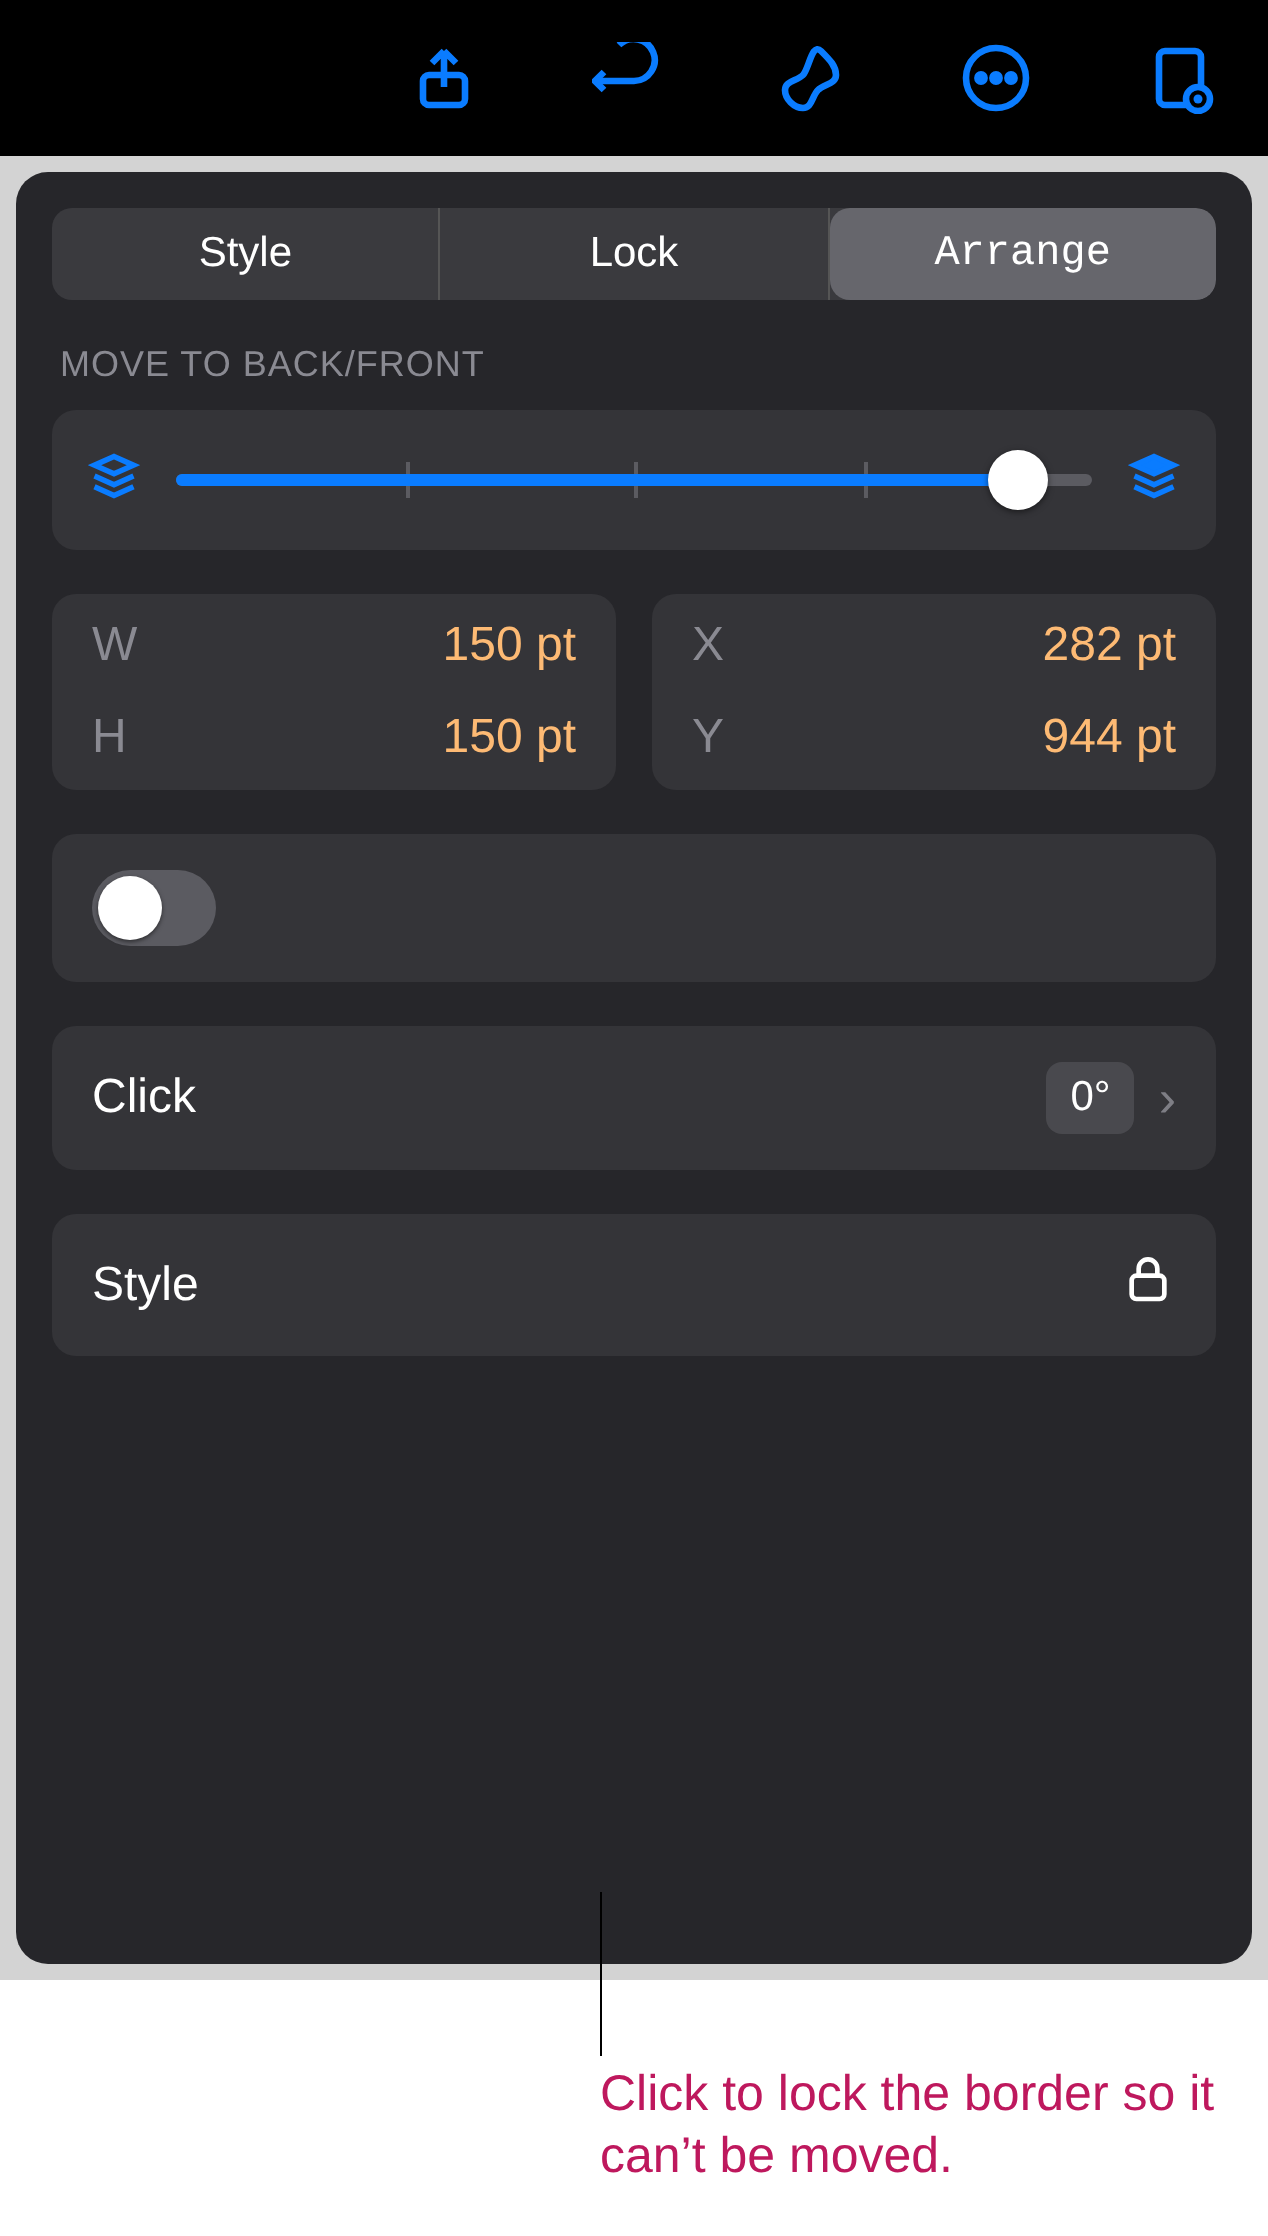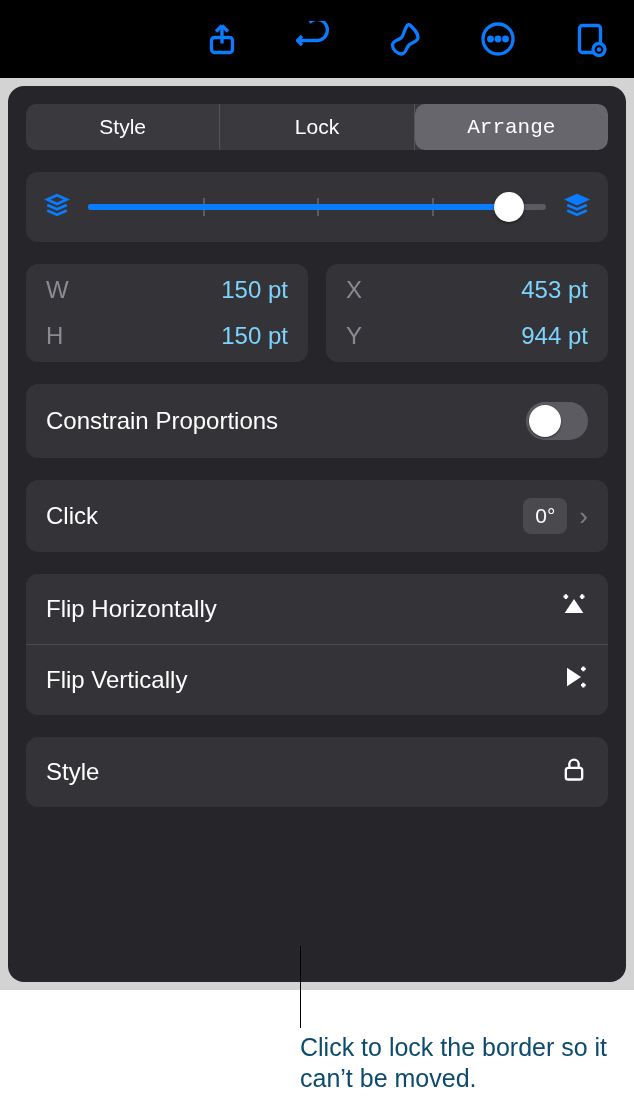--- a/index.html
+++ b/index.html
@@ -141,21 +141,21 @@
     flex: 1;
     background: #343438;
     border-radius: 12px;
     padding: 12px 20px;
     display: flex;
     flex-direction: column;
     gap: 18px;
   }
   .sp-row { display: flex; justify-content: space-between; font-size: 24px; }
   .sp-key { color: #8a8a92; }
-  .sp-val { color: #7dd3fc; }
+  .sp-val { color: #fdba74; }
 
   .list-row, .list-group {
     background: #343438;
     border-radius: 12px;
   }
   .list-row {
     display: flex;
     align-items: center;
     justify-content: space-between;
     padding: 18px 20px;
@@ -209,21 +209,21 @@
     top: 0;
     width: 1px;
     height: 82px;
     background: #000;
   }
   .callout-text {
     position: absolute;
     left: 0;
     top: 86px;
     font-size: 25px;
-    color: #0c4a6e;
+    color: #be185d;
     line-height: 1.25;
     width: 320px;
   }
 </style>
 </head>
 <body>
 
 <div class="screen">
 
   <div class="toolbar">
@@ -264,20 +264,21 @@
   <div class="panel-outer">
     <div class="panel">
 
       <div class="seg">
         <div class="seg-item">Style</div>
         <div class="seg-item">Lock</div>
         <div class="seg-item selected">Arrange</div>
       </div>
 
       <div>
+        <div class="section-label">MOVE TO BACK/FRONT</div>
         <div class="slider-row">
           <span class="stack-icon">
             <svg viewBox="0 0 24 24">
                 <path d="M12 3l9 4-9 4-9-4z"></path>
                 <path d="M3 12l9 4 9-4"></path>
                 <path d="M3 17l9 4 9-4"></path>
               </svg>
           </span>
           <div class="slider">
             <div class="slider-tick" style="left:25%"></div>
@@ -304,65 +305,44 @@
                 <span class="sp-val">150 pt</span>
               </div>
             <div class="sp-row">
                 <span class="sp-key">H</span>
                 <span class="sp-val">150 pt</span>
               </div>
           </div>
           <div class="sp-box">
             <div class="sp-row">
                 <span class="sp-key">X</span>
-                <span class="sp-val">453 pt</span>
+                <span class="sp-val">282 pt</span>
               </div>
             <div class="sp-row">
                 <span class="sp-key">Y</span>
                 <span class="sp-val">944 pt</span>
               </div>
           </div>
         </div>
       </div>
 
       <div class="list-row">
-        <span>Constrain Proportions</span>
         <div class="toggle">
           <div class="toggle-knob"></div>
         </div>
       </div>
 
       <div class="list-row">
         <span>Click</span>
         <div class="rotate-value">
           <span class="rotate-deg">0°</span>
           <span class="chevron">›</span>
         </div>
       </div>
 
-      <div class="list-group">
-        <div class="list-row">
-          <span>Flip Horizontally</span>
-          <span class="row-icon">
-            <svg viewBox="0 0 24 24">
-                <path d="M4 18L12 6l8 12H4z"></path>
-                <path d="M3 4h4M21 4h-4M5 2v4M19 2v4" stroke="#fff" stroke-width="2" fill="none"></path>
-              </svg>
-          </span>
-        </div>
-        <div class="list-row">
-          <span>Flip Vertically</span>
-          <span class="row-icon">
-            <svg viewBox="0 0 24 24">
-                <path d="M6 4l12 8L6 20V4z"></path>
-                <path d="M20 3v4M20 21v-4M18 5h4M18 19h4" stroke="#fff" stroke-width="2" fill="none"></path>
-              </svg>
-          </span>
-        </div>
-      </div>
 
       <div class="list-row">
         <span>Style</span>
         <span class="row-icon">
           <svg viewBox="0 0 24 24">
               <rect x="5" y="11" width="14" height="10" rx="2" fill="none" stroke="#fff" stroke-width="2"></rect>
               <path d="M8 11V8a4 4 0 0 1 8 0v3" fill="none" stroke="#fff" stroke-width="2"></path>
             </svg>
         </span>
       </div>

